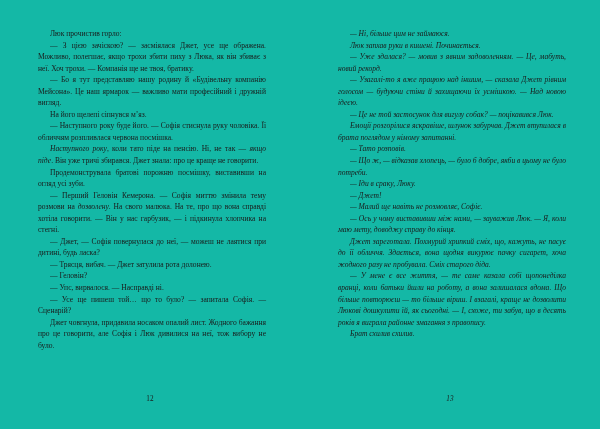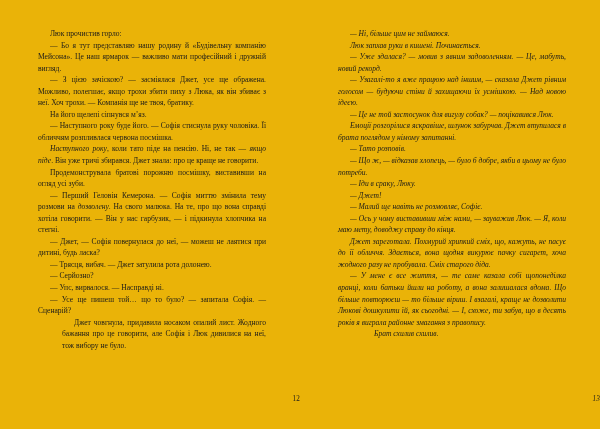--- a/index.html
+++ b/index.html
@@ -11,21 +11,21 @@
     width: 600px;
     height: 429px;
     overflow: hidden;
     font-family: "Liberation Serif", "DejaVu Serif", serif;
     color: #1a1a1a;
   }
   .spread {
     position: relative;
     width: 600px;
     height: 429px;
-    background: #eab308;
+    background: #14b8a6;
     display: flex;
     flex-direction: row;
   }
   .page {
     position: relative;
     width: 300px;
     height: 429px;
     box-sizing: border-box;
   }
   .page-left  { padding: 28px 34px 0 38px; }
@@ -42,53 +42,52 @@
   .textblock p {
     margin: 0;
     text-indent: 12px;
     text-align: justify;
   }
   .textblock p:last-child {
     text-align: justify;
   }
   .textblock p.last-line-left {
     text-align-last: left;
-    margin-left: 24px;
   }
   i, em { }
 
   .folio {
     position: absolute;
     left: 0;
     right: 0;
     bottom: 26px;
-    text-align: right;
+    text-align: center;
     font-size: 7.2px;
     letter-spacing: 0.2px;
     color: #1a1a1a;
   }
 </style>
 </head>
 <body>
 
 <div class="spread">
 
   <div class="page page-left">
     <div class="textblock">
       <p>Люк прочистив горло:</p>
+      <p>— З цією зачіскою? — засміялася Джет, усе ще ображена. Можливо, полегшає, якщо трохи збити пиху з Люка, як він збиває з неї. Хоч трохи. — Компанія ще не твоя, братику.</p>
       <p>— Бо я тут представляю нашу родину й «Будівельну компанію Мейсона». Це наш ярмарок — важливо мати професійний і дружній вигляд.</p>
-      <p>— З цією зачіскою? — засміялася Джет, усе ще ображена. Можливо, полегшає, якщо трохи збити пиху з Люка, як він збиває з неї. Хоч трохи. — Компанія ще не твоя, братику.</p>
       <p>На його щелепі сіпнувся м’яз.</p>
       <p>— Наступного року буде його. — Софія стиснула руку чоловіка. Її обличчям розпливлася червона посмішка.</p>
       <p><i>Наступного року</i><span>, коли тато піде на пенсію. Ні, не так — </span><i>якщо піде</i><span>. Він уже тричі збирався. Джет знала: про це краще не говорити.</span></p>
       <p>Продемонструвала братові порожню посмішку, виставивши на огляд усі зуби.</p>
       <p><span>— Перший Геловін Кемерона. — Софія миттю змінила тему розмови на </span><i>дозволену</i><span>. На свого малюка. На те, про що вона справді хотіла говорити. — Він у нас гарбузик, — і підкинула хлопчика на стегні.</span></p>
       <p>— Джет, — Софія повернулася до неї, — можеш не лаятися при дитині, будь ласка?</p>
       <p>— Трясця, вибач. — Джет затулила рота долонею.</p>
-      <p>— Серйозно?</p>
+      <p>— Геловін?</p>
       <p>— Упс, вирвалося. — Насправді ні.</p>
       <p>— Усе ще пишеш той… що то було? — запитала Софія. — Сценарій?</p>
       <p class="last-line-left">Джет човгнула, придавила носаком опалий лист. Жодного бажання про це говорити, але Софія і Люк дивилися на неї, тож вибору не було.</p>
     </div>
     <div class="folio">12</div>
   </div>
 
   <div class="page page-right">
     <div class="textblock">
       <p>— Ні, більше цим не займаюся.</p>

